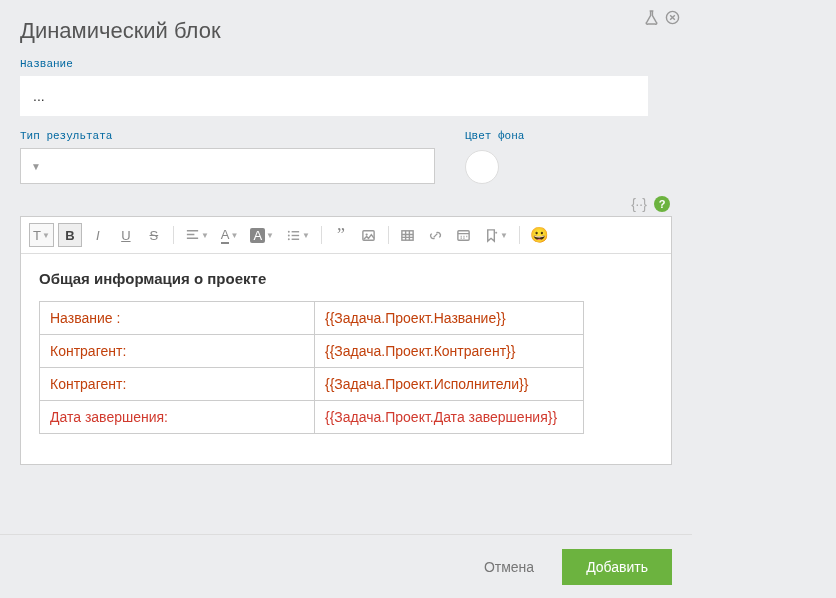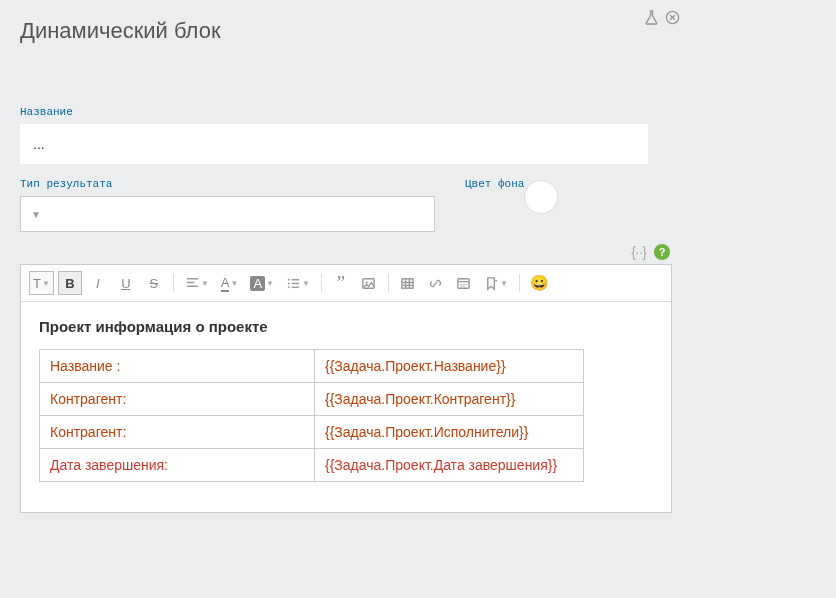--- a/index.html
+++ b/index.html
@@ -11,21 +11,20 @@
       overflow: hidden;
       color: #444;
       font-size: 13px;
     }
     .dialog {
       width: 692px;
       height: 598px;
       background: #ecedef;
       display: flex;
       flex-direction: column;
-      gap: 48px;
     }
     .dialog-header {
       padding: 18px 20px 4px 20px;
       position: relative;
     }
     .dialog-title {
       font-size: 22px;
       font-weight: 400;
       color: #555;
     }
@@ -82,20 +81,21 @@
       cursor: pointer;
       font-size: 14px;
       color: #444;
     }
     .select-caret {
       color: #999;
       font-size: 10px;
     }
     .color-field {
       display: flex;
+      flex-direction: column;
     }
     .color-swatch {
       width: 34px;
       height: 34px;
       border-radius: 50%;
       background: #fff;
       border: 1px solid #ddd;
       cursor: pointer;
       margin-top: 2px;
     }
@@ -331,21 +331,21 @@
               <path d="M4 2h7v12l-3.5-3L4 14z"></path>
               <path d="M12 5h2M13 4v2" stroke-width="1"></path>
             </svg>
             <span class="tb-drop">▼</span>
         </span>
         <span class="tb-sep"></span>
         <span class="tb-btn emoji">😀</span>
       </div>
 
       <div class="editor-content">
-        <div class="content-heading">Проект информация о проекте</div>
+        <div class="content-heading">Общая информация о проекте</div>
         <table class="data-table">
           <tbody>
               <tr>
             <td>Название :</td>
             <td>{{Задача.Проект.Название}}</td>
           </tr>
           <tr>
             <td>Контрагент:</td>
             <td>{{Задача.Проект.Контрагент}}</td>
           </tr>
@@ -356,13 +356,17 @@
           <tr class="red-row">
             <td>Дата завершения:</td>
             <td>{{Задача.Проект.Дата завершения}}</td>
           </tr>
         </tbody>
           </table>
       </div>
     </div>
   </div>
 
+  <div class="footer">
+    <span class="btn-cancel">Отмена</span>
+    <button class="btn-add">Добавить</button>
+  </div>
 </div>
 
 </body></html>

